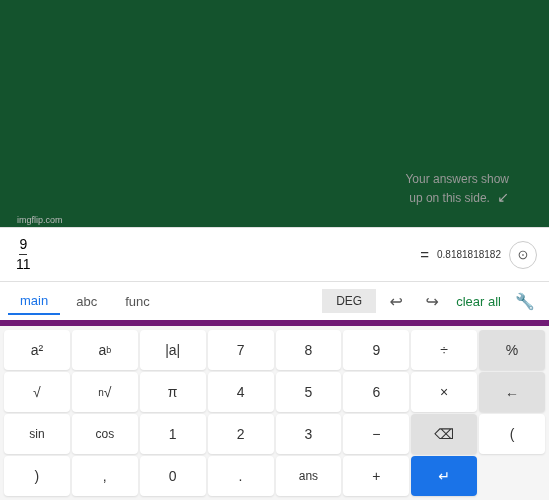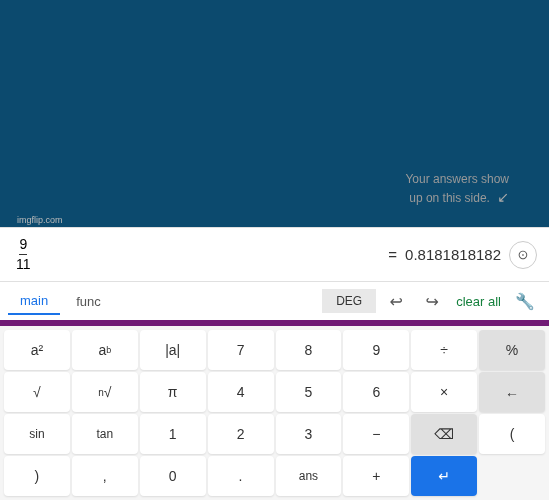--- a/index.html
+++ b/index.html
@@ -9,21 +9,21 @@
       width: 549px;
       height: 500px;
       overflow: hidden;
       display: flex;
       flex-direction: column;
     }
 
     
     .display-area {
       flex: 1;
-      background: #0c4a6e;
+      background: #14532d;
       position: relative;
       border-bottom: 1px solid #e0e0e0;
       min-height: 160px;
     }
 
     .answer-hint {
       position: absolute;
       right: 40px;
       bottom: 20px;
       color: #999;
@@ -211,27 +211,28 @@
   <div class="imgflip-watermark">imgflip.com</div>
 </div>
 
 <div class="result-row">
   <div class="fraction">
     <span class="fraction-num">9</span>
     <span class="fraction-den">11</span>
   </div>
   <div class="result-value">
     <span>=</span>
-    <span style="font-size:15px;">0.8181818182</span>
+    <span style="font-size:10px;">0.8181818182</span>
     <button class="copy-btn" title="Copy">⊙</button>
   </div>
 </div>
 
 <div class="tabs-row">
   <button class="tab active">main</button>
+  <button class="tab">abc</button>
   <button class="tab">func</button>
   <div class="tabs-spacer"></div>
   <button class="deg-btn">DEG</button>
   <button class="toolbar-btn" title="Undo">↩</button>
   <button class="toolbar-btn" title="Redo">↪</button>
   <button class="clear-all-btn">clear all</button>
   <button class="toolbar-btn" title="Settings">🔧</button>
 </div>
 
 <div class="keypad">
@@ -248,21 +249,21 @@
   <button class="key">√</button>
   <button class="key"><span style="font-size:10px;vertical-align:super;">n</span>√</button>
   <button class="key">π</button>
   <button class="key">4</button>
   <button class="key">5</button>
   <button class="key">6</button>
   <button class="key">×</button>
   <button class="key gray">←</button>
 
   <button class="key" style="font-size:12px;">sin</button>
-  <button class="key" style="font-size:12px;">tan</button>
+  <button class="key" style="font-size:12px;">cos</button>
   <button class="key">1</button>
   <button class="key">2</button>
   <button class="key">3</button>
   <button class="key">−</button>
   <button class="key delete-key gray">⌫</button>
 
   <button class="key">(</button>
   <button class="key">)</button>
   <button class="key">,</button>
   <button class="key">0</button>

